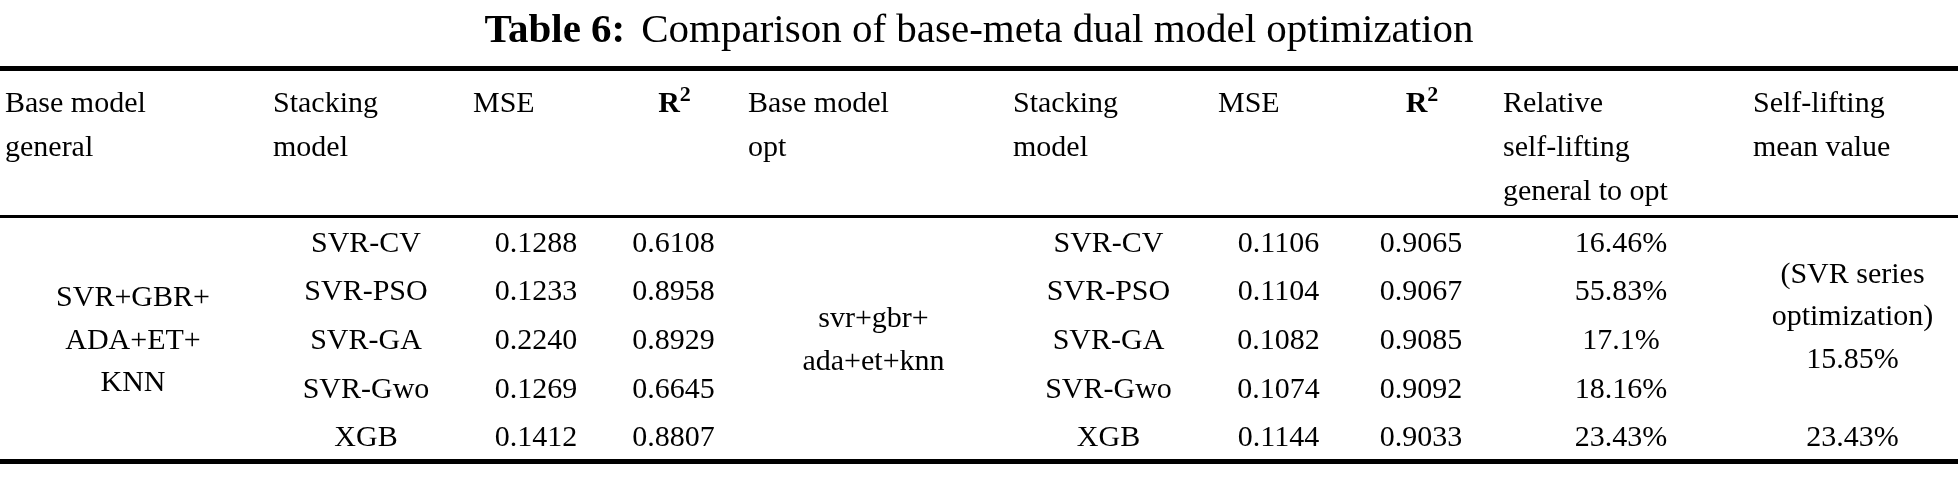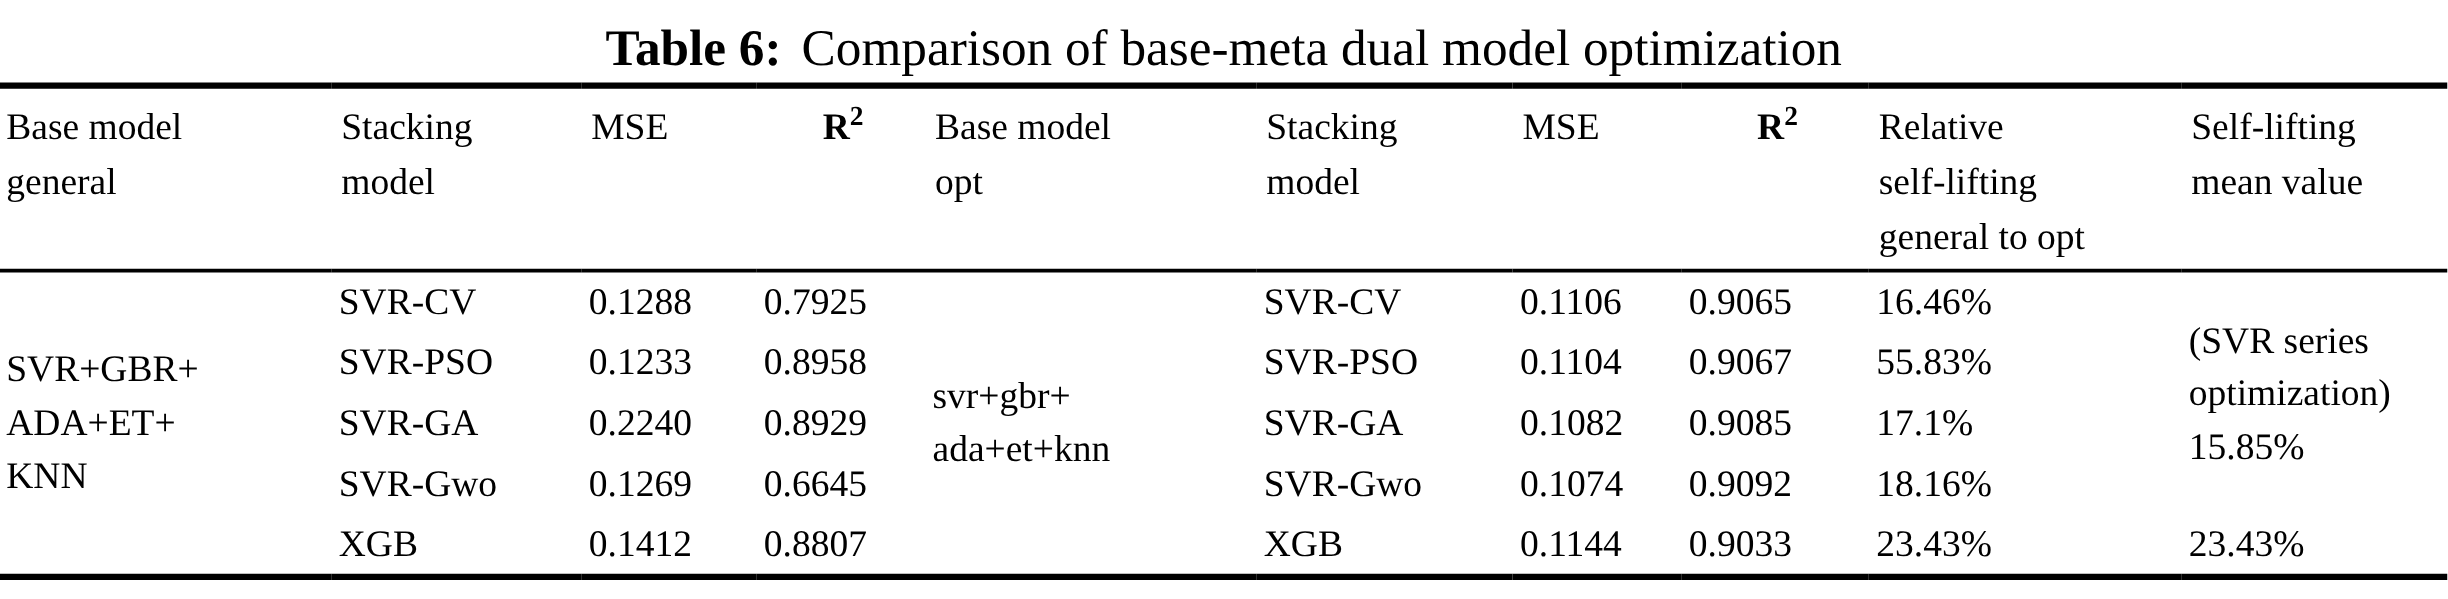--- a/index.html
+++ b/index.html
@@ -10,21 +10,21 @@
     color: #000000;
     font-family: "Liberation Serif", "DejaVu Serif", serif;
     overflow: hidden;
   }
   .page { width: 1958px; height: 479px; }
 
   .caption {
     text-align: center;
     font-size: 41px;
     line-height: 1.2;
-    padding-top: 14px;
+    padding-top: 4px;
     height: 66px;
     white-space: nowrap;
   }
   .caption .cap-label { font-weight: 700; margin-right: 16px; }
 
   table.cmp {
     width: 1958px;
     table-layout: fixed;
     border-collapse: collapse;
     border-top: 5px solid #000;
@@ -43,21 +43,21 @@
   }
   th.r2 { font-weight: 700; text-align: center; }
   th.r2 sup {
     font-weight: 700;
     font-size: 22px;
     vertical-align: super;
     line-height: 0;
   }
   tbody td {
     font-size: 30px;
-    text-align: left;
+    text-align: center;
     vertical-align: middle;
     padding: 2px 4px 2px 6px;
     height: 49px;
     line-height: 1.42;
     white-space: pre-line;
   }
   td.first-col { padding-left: 5px; }
 </style>
 </head>
 <body>
@@ -102,21 +102,21 @@
 mean value</th>
       </tr>
     </thead>
     <tbody>
       <tr>
         <td class="first-col" rowspan="5">SVR+GBR+
 ADA+ET+
 KNN</td>
         <td>SVR-CV</td>
         <td>0.1288</td>
-        <td>0.7925</td>
+        <td>0.6108</td>
         <td rowspan="5">svr+gbr+
 ada+et+knn</td>
         <td>SVR-CV</td>
         <td>0.1106</td>
         <td>0.9065</td>
         <td>16.46%</td>
         <td rowspan="4">(SVR series
 optimization)
 15.85%</td>
       </tr>

